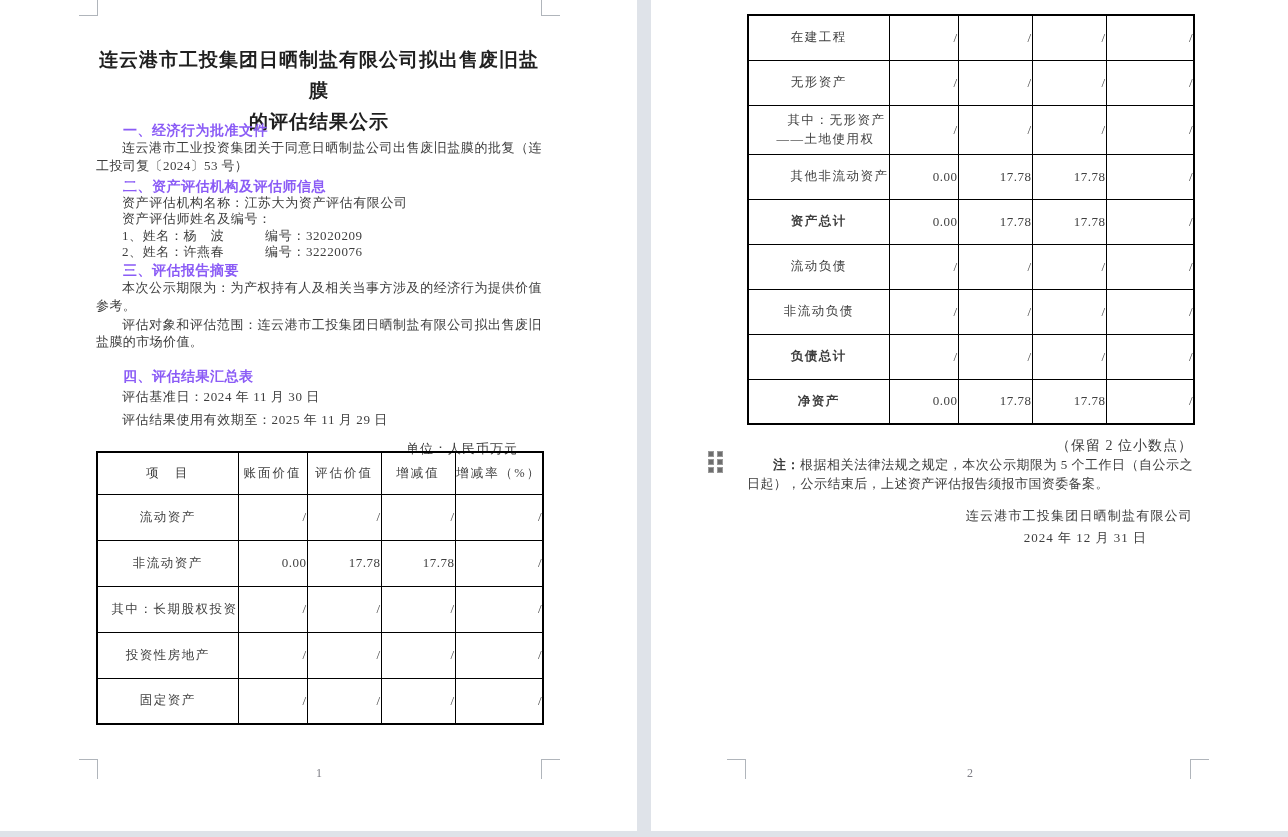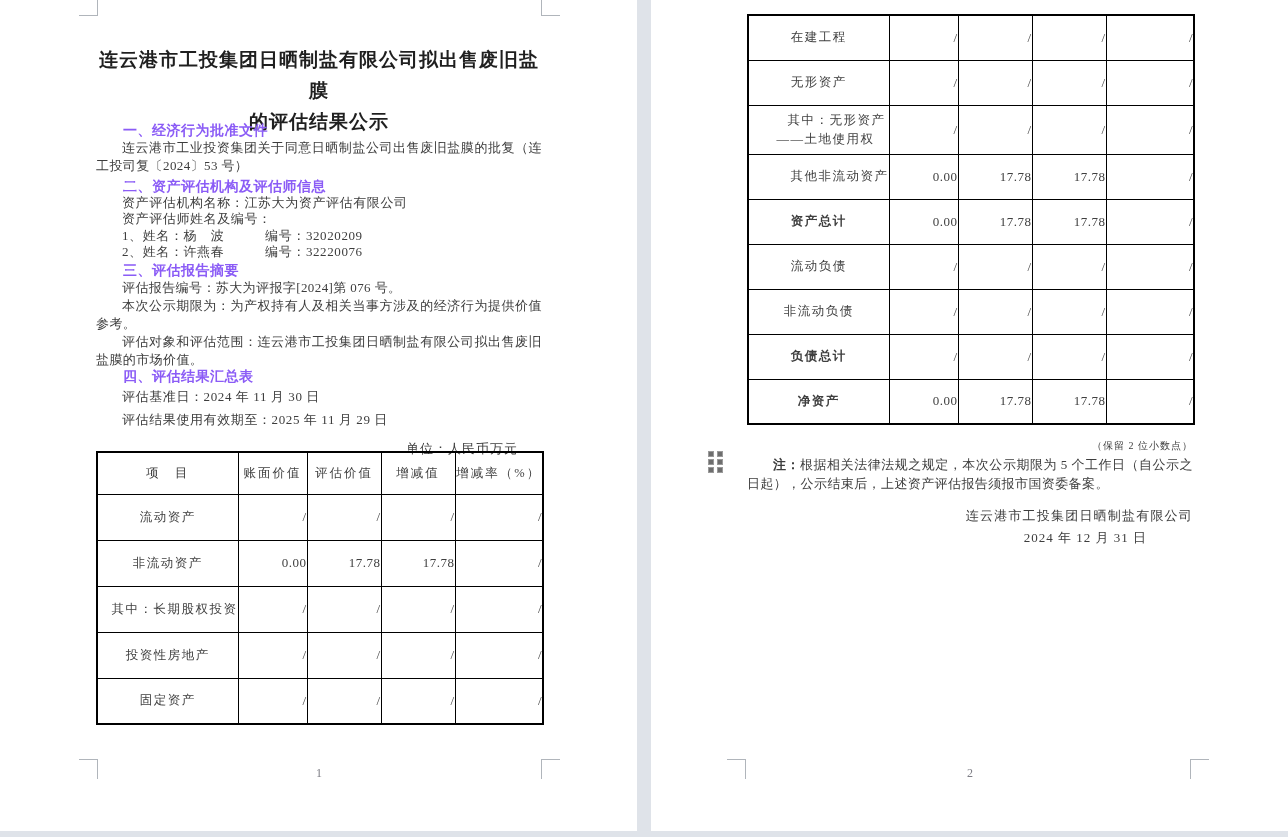--- a/index.html
+++ b/index.html
@@ -99,21 +99,20 @@
   <div class="abs body-block" style="top:178px;line-height:16.4px;">
     <div class="sec-h">二、资产评估机构及评估师信息</div>
     <div class="line">资产评估机构名称：江苏大为资产评估有限公司</div>
     <div class="line">资产评估师姓名及编号：</div>
     <div class="line">1、姓名：杨　波　　　编号：32020209</div>
     <div class="line">2、姓名：许燕春　　　编号：32220076</div>
   </div>
 
   <div class="abs body-block" style="top:262px;">
     <div class="sec-h">三、评估报告摘要</div>
-    <p class="para" style="line-height:17.8px;">评估报告编号：苏大为评报字[2024]第 076 号。</p>
     <p class="para" style="line-height:17.8px;">本次公示期限为：为产权持有人及相关当事方涉及的经济行为提供价值参考。</p>
     <p class="para" style="line-height:17.2px;margin-top:1px;">评估对象和评估范围：连云港市工投集团日晒制盐有限公司拟出售废旧盐膜的市场价值。</p>
   </div>
 
   <div class="abs body-block" style="top:368px;">
     <div class="sec-h">四、评估结果汇总表</div>
     <div class="line" style="margin-top:3px;">评估基准日：2024 年 11 月 30 日</div>
     <div class="line" style="margin-top:6px;">评估结果使用有效期至：2025 年 11 月 29 日</div>
     <div class="unit-line" style="margin-top:12px;">单位：人民币万元</div>
   </div>
@@ -251,21 +250,21 @@
     <tr class="drow brow">
       <td class="lbl">净资产</td>
       <td class="num">0.00</td>
       <td class="num">17.78</td>
       <td class="num">17.78</td>
       <td class="num">/</td>
     </tr>
   </tbody>
     </table>
 
-  <div class="abs body-block right-line" style="top:437px;font-size:10px;">（保留 2 位小数点）</div>
+  <div class="abs body-block right-line" style="top:437px;font-size:14px;">（保留 2 位小数点）</div>
 
   <div class="abs drag-handle">
     <i></i>
       <i></i>
       <i></i>
       <i></i>
       <i></i>
       <i></i>
   </div>
 

